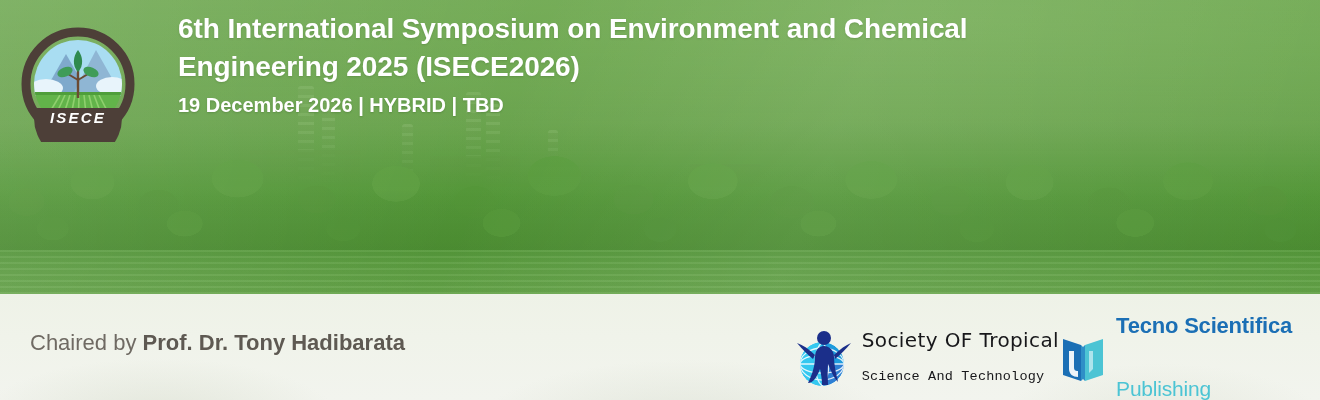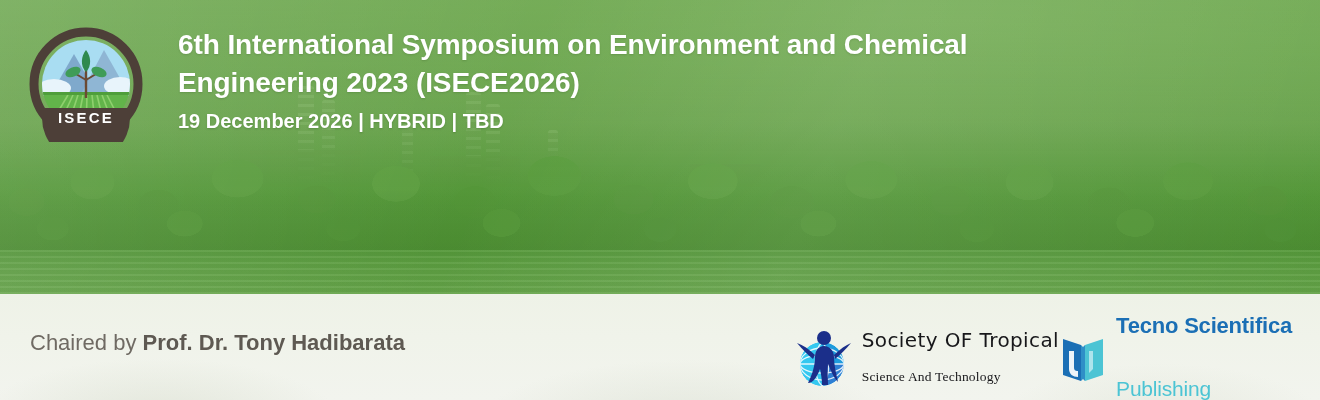--- a/index.html
+++ b/index.html
@@ -98,25 +98,25 @@
     position:absolute; inset:0;
     background:linear-gradient(180deg, rgba(122,178,92,.55) 0%, rgba(116,174,87,.40) 55%, rgba(108,168,80,.35) 100%);
     mix-blend-mode:multiply;
   }
   .tint2 {
     position:absolute; inset:0;
     background:linear-gradient(180deg, rgba(136,188,106,.55) 0%, rgba(124,179,94,.25) 60%, rgba(124,179,94,.15) 100%);
   }
 
   
-  .badge { position:absolute; left:28px; top:26px; width:116px; height:116px; }
+  .badge { position:absolute; left:20px; top:26px; width:116px; height:116px;font-style:italic; }
   .badge svg { display:block; width:116px; height:116px; }
 
   
-  .headline { position:absolute; left:178px; top:26px; width:1000px; }
+  .headline { position:absolute; left:178px; top:10px; width:1000px; }
   .title {
     color:#ffffff; font-size:28px; font-weight:bold; line-height:1.36;
     letter-spacing:-0.1px;
     text-shadow:0 1px 2px rgba(40,70,25,.20);
     max-width:960px;
   }
   .subtitle {
     color:#ffffff; font-size:20px; font-weight:bold; line-height:1.3;
     margin-top:6px;
     text-shadow:0 1px 2px rgba(40,70,25,.25);
@@ -146,21 +146,21 @@
 
   .sponsor { display:flex; align-items:center; gap:9px; }
   .sponsor svg { display:block; }
   .sotst-text { line-height:1; }
   .sotst-1 {
     font-size:20px; color:#17171a; letter-spacing:.4px; font-weight:500;
     font-family:"DejaVu Sans", sans-serif;
   }
   .sotst-2 {
     font-size:13.5px; color:#17171a; letter-spacing:.2px; margin-top:20px;
-    font-family:Liberation Serif, serif;
+    font-family:Liberation Mono, monospace;
   }
   .tecno-text { line-height:1.08; }
   .tecno-1 { font-size:22px; font-weight:bold; color:#1b6fb5; letter-spacing:-.2px; }
   .tecno-2 { font-size:21px; font-weight:normal; color:#4cc4d4; letter-spacing:-.2px;margin-top:40px; }
 </style>
 </head>
 <body>
 
 <div id="root">
 
@@ -232,21 +232,21 @@
 
         <path d="M14 82 H102 V92 A44 44 0 0 1 14 92 Z" fill="#4d3f38"></path>
         <text x="58" y="97" text-anchor="middle" fill="#ffffff" font-family="Liberation Sans, sans-serif" font-size="15" font-weight="bold" letter-spacing="2.2">ISECE</text>
       </svg>
     </div>
 
     <div class="headline">
       <div class="title">
         <span>6th International Symposium on Environment and Chemical</span>
         <br>
-        <span>Engineering 2023 (ISECE2026)</span>
+        <span>Engineering 2025 (ISECE2026)</span>
       </div>
       <div class="subtitle">19 December 2026 | HYBRID | TBD</div>
     </div>
   </div>
 
   <div class="footer">
     <div class="footer-wash"></div>
 
     <div class="chair">
       <span>Chaired by </span><b>Prof. Dr. Tony Hadibarata</b>

